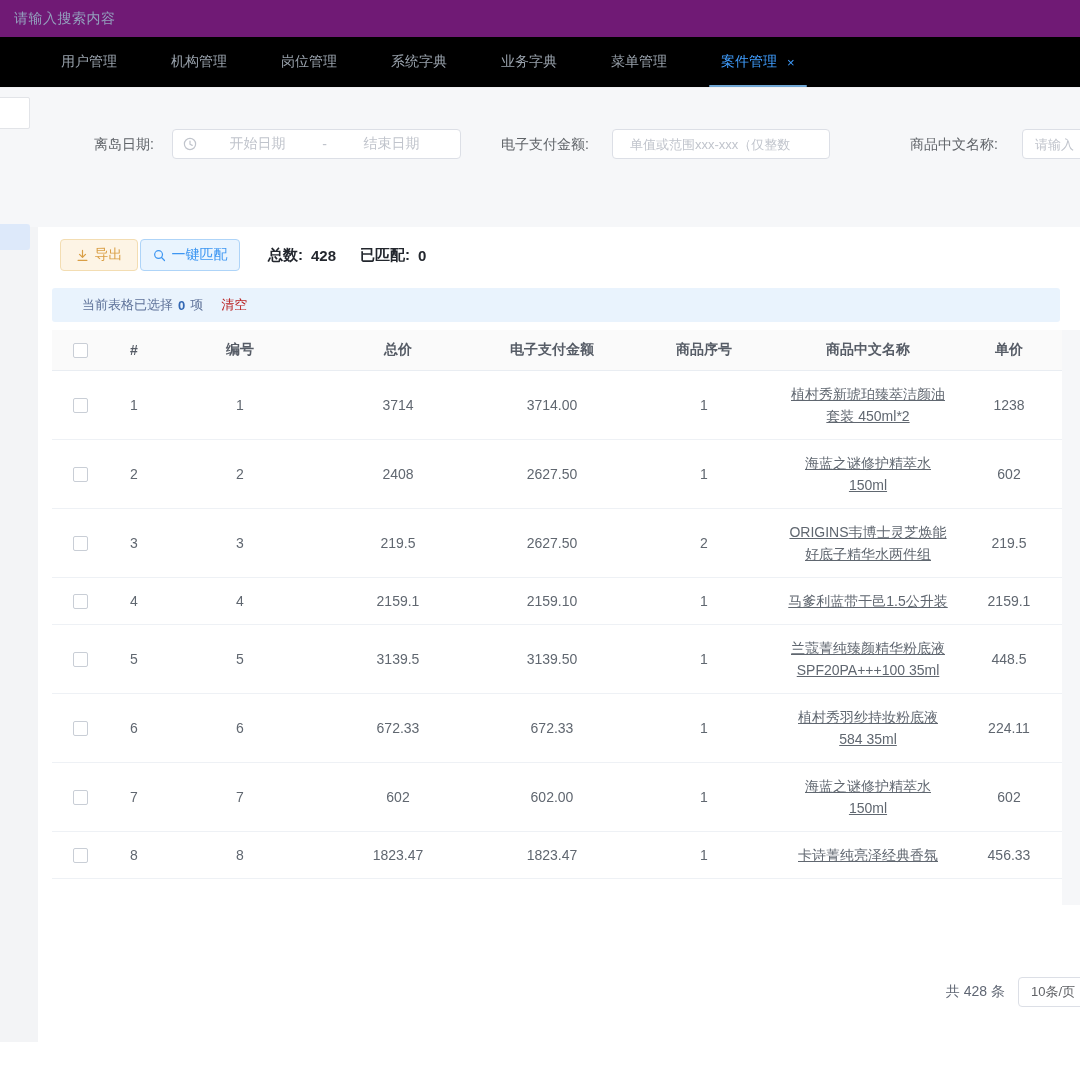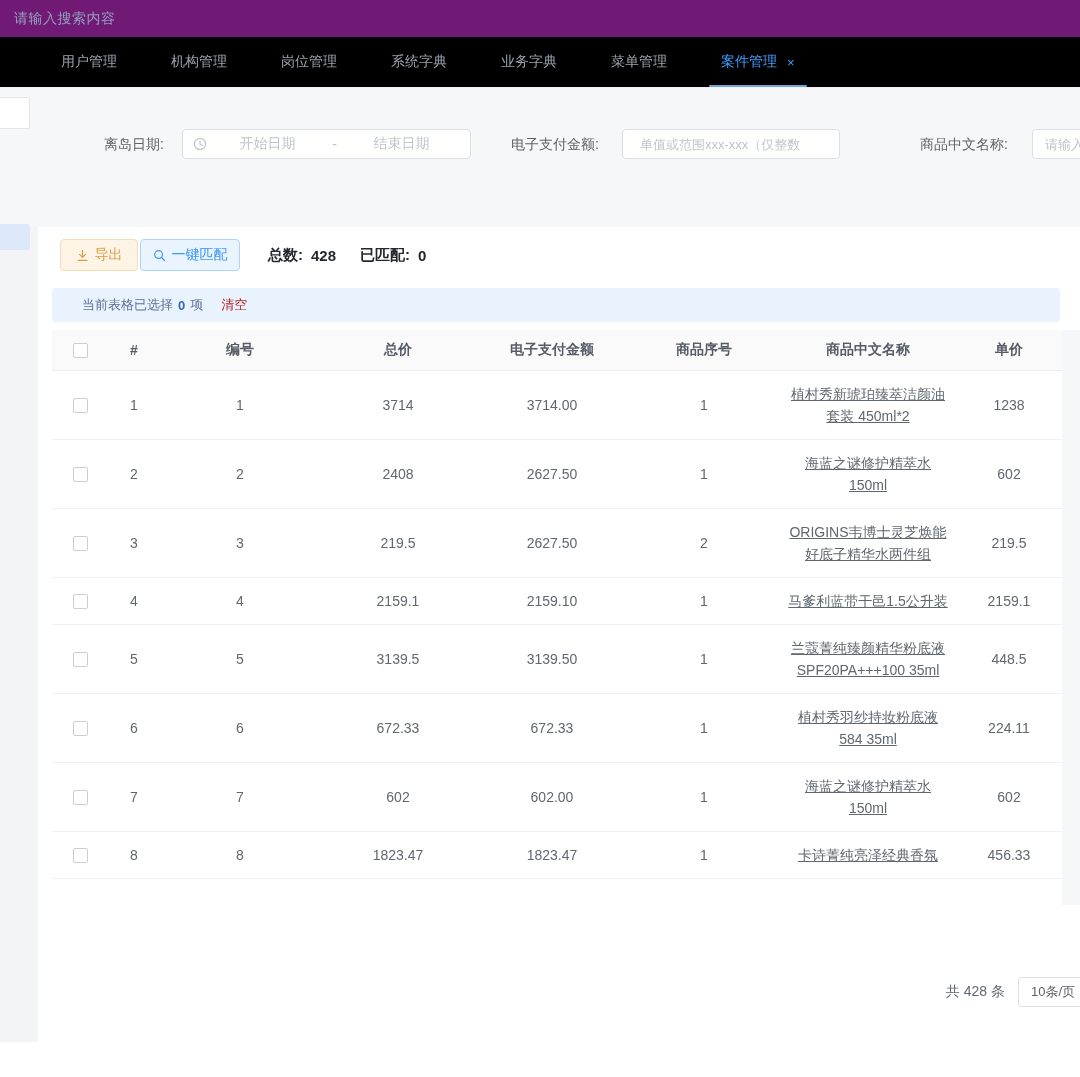--- a/index.html
+++ b/index.html
@@ -24,21 +24,21 @@
     bottom:0; height:2px; background:#6fa6d4; border-radius:1px; }
   .tab-close { margin-left:10px; font-size:13px; color:#409eff; }
   
   .filter-band { position:absolute; left:0; top:88px; width:1080px; height:139px; background:#f6f7f9; }
   .left-strip  { position:absolute; left:0; top:227px; width:38px; height:815px; background:#f3f4f6; }
   .mini-box { position:absolute; left:-4px; top:97px; width:34px; height:32px;
     background:#fff; border:1px solid #e2e4e8; border-radius:2px; }
   .blue-frag { position:absolute; left:0; top:224px; width:30px; height:26px;
     background:#dde9fa; border-radius:0 3px 3px 0; }
   
-  .filter-row { position:absolute; left:14px; top:129px; width:1052px; height:30px; }
+  .filter-row { position:absolute; left:4px; top:129px; width:1052px; height:30px; }
   .f-label { position:absolute; top:0; height:30px; line-height:30px; color:#5f6368; font-size:14px; }
   .f-input { position:absolute; top:0; height:30px; background:#fff;
     border:1px solid #dcdfe6; border-radius:4px; display:flex; align-items:center; }
   .date-range { left:168px; width:289px; padding:12px 10px; }
   .ph { color:#c0c4cc; font-size:14px; }
   .date-part { flex:1; text-align:center; }
   .clock { width:14px; height:14px; flex:0 0 14px; margin-right:2px; }
   .amount-input, .product-input { font-size:13px; color:#606266; padding:0 12px;
     background:#fff; border:1px solid #dcdfe6; border-radius:4px; position:absolute; top:0; height:30px; outline:none; }
   .amount-input { left:608px; width:218px;padding-left:17px; }

